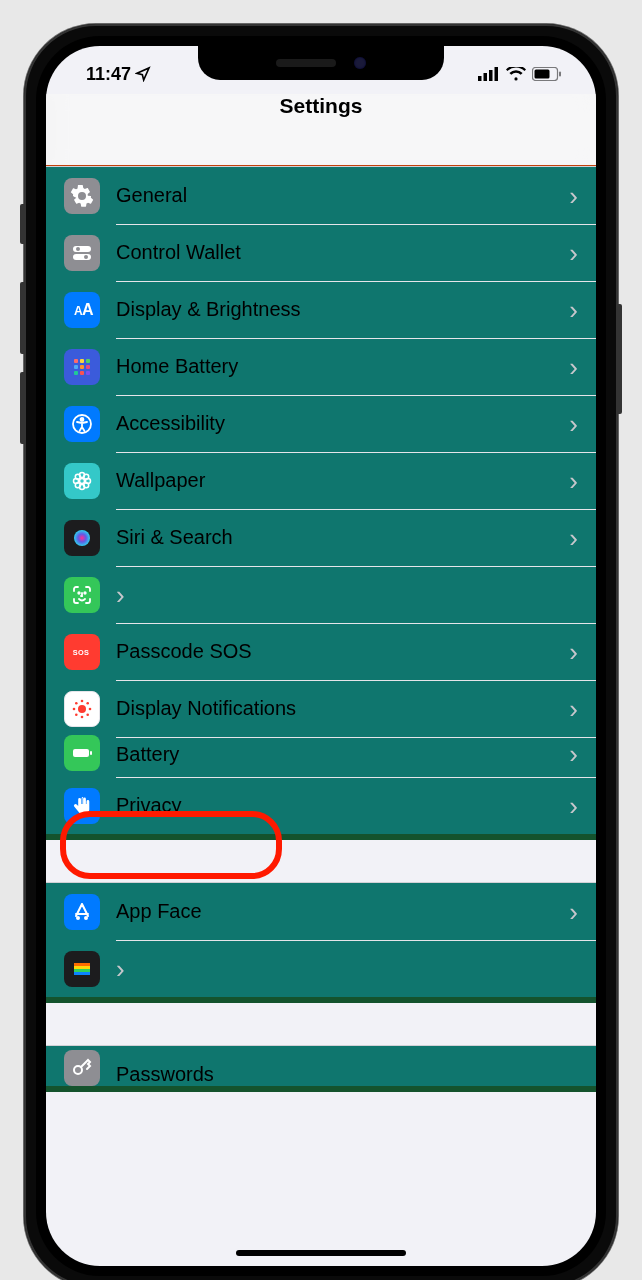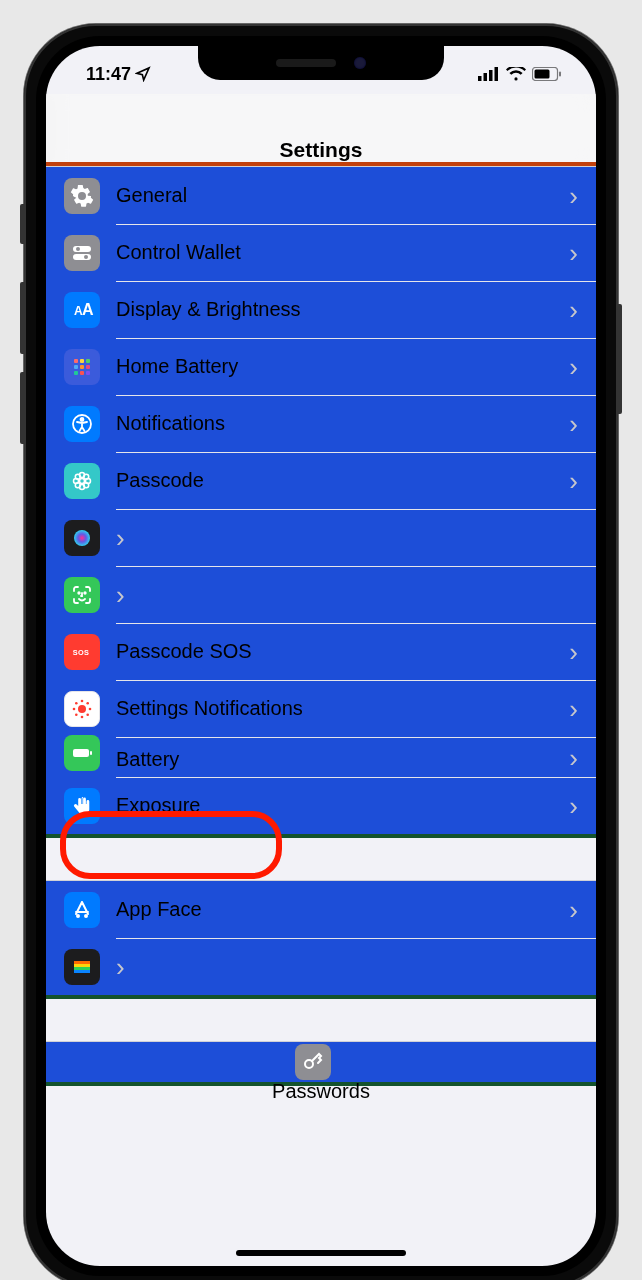--- a/index.html
+++ b/index.html
@@ -71,51 +71,51 @@
     font-weight: 600;
     z-index: 50;
   }
   .status-left { display:flex; align-items:center; gap:4px; padding-left:12px; padding-top:8px;}
   .status-right { display:flex; align-items:center; gap:6px; padding-right:6px; padding-top:8px;}
   .header {
     position: absolute;
     top: 48px; left:0; right:0;
     height: 72px;
     display:flex;
-    align-items:flex-end;
+    align-items:flex-start;
     justify-content:center;
     background: #f7f7f7cc;
     backdrop-filter: blur(10px);
-    border-bottom: 4px solid #c2410c;
+    border-bottom: 1px solid #c2410c;
   }
   .header-title { font-size: 21px; font-weight: 600; color:#000; }
   .list {
     position:absolute;
     top: 120px; left:0; right:0; bottom:0;
     overflow:hidden;
   }
-  .group { background:#1d4ed8; border-top:1px solid #d1d1d6; border-bottom:4px solid #14532d;}
+  .group { background:#0f766e; border-top:1px solid #d1d1d6; border-bottom:6px solid #14532d;}
   .gap { height: 42px; background:#f2f2f7;}
   .row {
     display:flex;
     align-items:center;
     height: 57px;
     padding: 0 18px;
     position:relative;
     cursor:pointer;
   }
   .row + .row::before {
     content:"";
     position:absolute;
     top:0; left: 70px; right:0;
     height:1px;
     background:#e5e5ea;
   }
-  .row.partial-top { height: 40px; align-items: flex-end; padding-bottom: 6px;}
-  .row.partial-bottom { height: 40px; align-items: center; padding-top: 2px; flex-direction: column;}
+  .row.partial-top { height: 40px; padding-bottom: 6px;}
+  .row.partial-bottom { height: 40px; align-items: flex-end; padding-top: 2px;}
   .icon {
     width: 36px; height: 36px;
     border-radius: 8px;
     display:flex; align-items:center; justify-content:center;
     flex-shrink:0;
     margin-right: 16px;
     color:#fff;
   }
   .label { font-size: 20px; color:#000; flex:1; }
   .chev { color:#c7c7cc; font-size: 26px; font-weight:300; line-height:1; }
@@ -243,53 +243,54 @@
             <div class="chev">›</div>
           </div>
           <div class="row">
             <div class="icon bg-blue">
                 <svg viewBox="0 0 24 24" fill="none" stroke="#fff" stroke-width="1.8">
                   <circle cx="12" cy="12" r="9"></circle>
                   <circle cx="12" cy="7.5" r="1.5" fill="#fff"></circle>
                   <path d="M7 10l5 1 5-1M12 11v4m0 0l-2.5 4M12 15l2.5 4" stroke-linecap="round"></path>
                 </svg>
               </div>
-            <div class="label">Notifications</div>
+            <div class="label">Accessibility</div>
             <div class="chev">›</div>
           </div>
           <div class="row">
             <div class="icon bg-teal">
                 <svg viewBox="0 0 24 24" fill="none" stroke="#fff" stroke-width="1.5">
                   <circle cx="12" cy="12" r="2.5"></circle>
                   <circle cx="12" cy="6" r="2.5"></circle>
                   <circle cx="12" cy="18" r="2.5"></circle>
                   <circle cx="6" cy="12" r="2.5"></circle>
                   <circle cx="18" cy="12" r="2.5"></circle>
                   <circle cx="7.8" cy="7.8" r="2.5"></circle>
                   <circle cx="16.2" cy="7.8" r="2.5"></circle>
                   <circle cx="7.8" cy="16.2" r="2.5"></circle>
                   <circle cx="16.2" cy="16.2" r="2.5"></circle>
                 </svg>
               </div>
-            <div class="label">Passcode</div>
+            <div class="label">Wallpaper</div>
             <div class="chev">›</div>
           </div>
           <div class="row">
             <div class="icon bg-black">
                 <svg viewBox="0 0 24 24">
                   <defs>
                     <radialGradient id="sg" cx="50%" cy="50%">
                       <stop offset="0%" stop-color="#ff2d92"></stop>
                       <stop offset="50%" stop-color="#5e5ce6"></stop>
                       <stop offset="100%" stop-color="#30d0f0"></stop>
                     </radialGradient>
                   </defs>
                   <circle cx="12" cy="12" r="8" fill="url(#sg)"></circle>
                 </svg>
               </div>
+            <div class="label">Siri &amp; Search</div>
             <div class="chev">›</div>
           </div>
           <div class="row">
             <div class="icon bg-green">
                 <svg viewBox="0 0 24 24" fill="none" stroke="#fff" stroke-width="1.8" stroke-linecap="round">
                   <path d="M4 8V6a2 2 0 012-2h2M20 8V6a2 2 0 00-2-2h-2M4 16v2a2 2 0 002 2h2M20 16v2a2 2 0 01-2 2h-2"></path>
                   <circle cx="9" cy="10" r="0.8" fill="#fff"></circle>
                   <circle cx="15" cy="10" r="0.8" fill="#fff"></circle>
                   <path d="M12 10v3h-1M9 16c1 1 2 1.5 3 1.5s2-.5 3-1.5"></path>
                 </svg>
@@ -314,40 +315,40 @@
                     <circle cx="12" cy="20" r="1.3"></circle>
                     <circle cx="4" cy="12" r="1.3"></circle>
                     <circle cx="20" cy="12" r="1.3"></circle>
                     <circle cx="6.3" cy="6.3" r="1.3"></circle>
                     <circle cx="17.7" cy="6.3" r="1.3"></circle>
                     <circle cx="6.3" cy="17.7" r="1.3"></circle>
                     <circle cx="17.7" cy="17.7" r="1.3"></circle>
                   </g>
                 </svg>
               </div>
-            <div class="label">Settings Notifications</div>
+            <div class="label">Display Notifications</div>
             <div class="chev">›</div>
           </div>
           <div class="row partial-top">
             <div class="icon bg-green" style="align-self:flex-end;">
                 <svg viewBox="0 0 24 24" fill="#fff">
                   <rect x="3" y="8" width="16" height="8" rx="2"></rect>
                   <rect x="20" y="10" width="2" height="4" rx="1"></rect>
                 </svg>
               </div>
             <div class="label">Battery</div>
             <div class="chev">›</div>
           </div>
           <div class="row" id="row-privacy">
             <div class="icon bg-blue">
                 <svg viewBox="0 0 24 24" fill="#fff">
                   <path d="M13 3a1.4 1.4 0 00-1.4 1.4V10h-.6V5.4a1.4 1.4 0 10-2.8 0V12l-1.5-1.5a1.6 1.6 0 00-2.3 2.3l4.5 5.5c.8 1 2 1.7 3.3 1.7h2.6c2.5 0 4.5-2 4.5-4.5V7.4a1.4 1.4 0 10-2.8 0V10h-.6V4.9a1.4 1.4 0 10-2.8 0V10h-.6V4.4A1.4 1.4 0 0013 3z"></path>
                 </svg>
               </div>
-            <div class="label">Exposure</div>
+            <div class="label">Privacy</div>
             <div class="chev">›</div>
           </div>
         </div>
 
         <div class="gap"></div>
 
         <div class="group">
           <div class="row">
             <div class="icon bg-blue">
                 <svg viewBox="0 0 24 24" fill="none" stroke="#fff" stroke-width="2" stroke-linecap="round">

